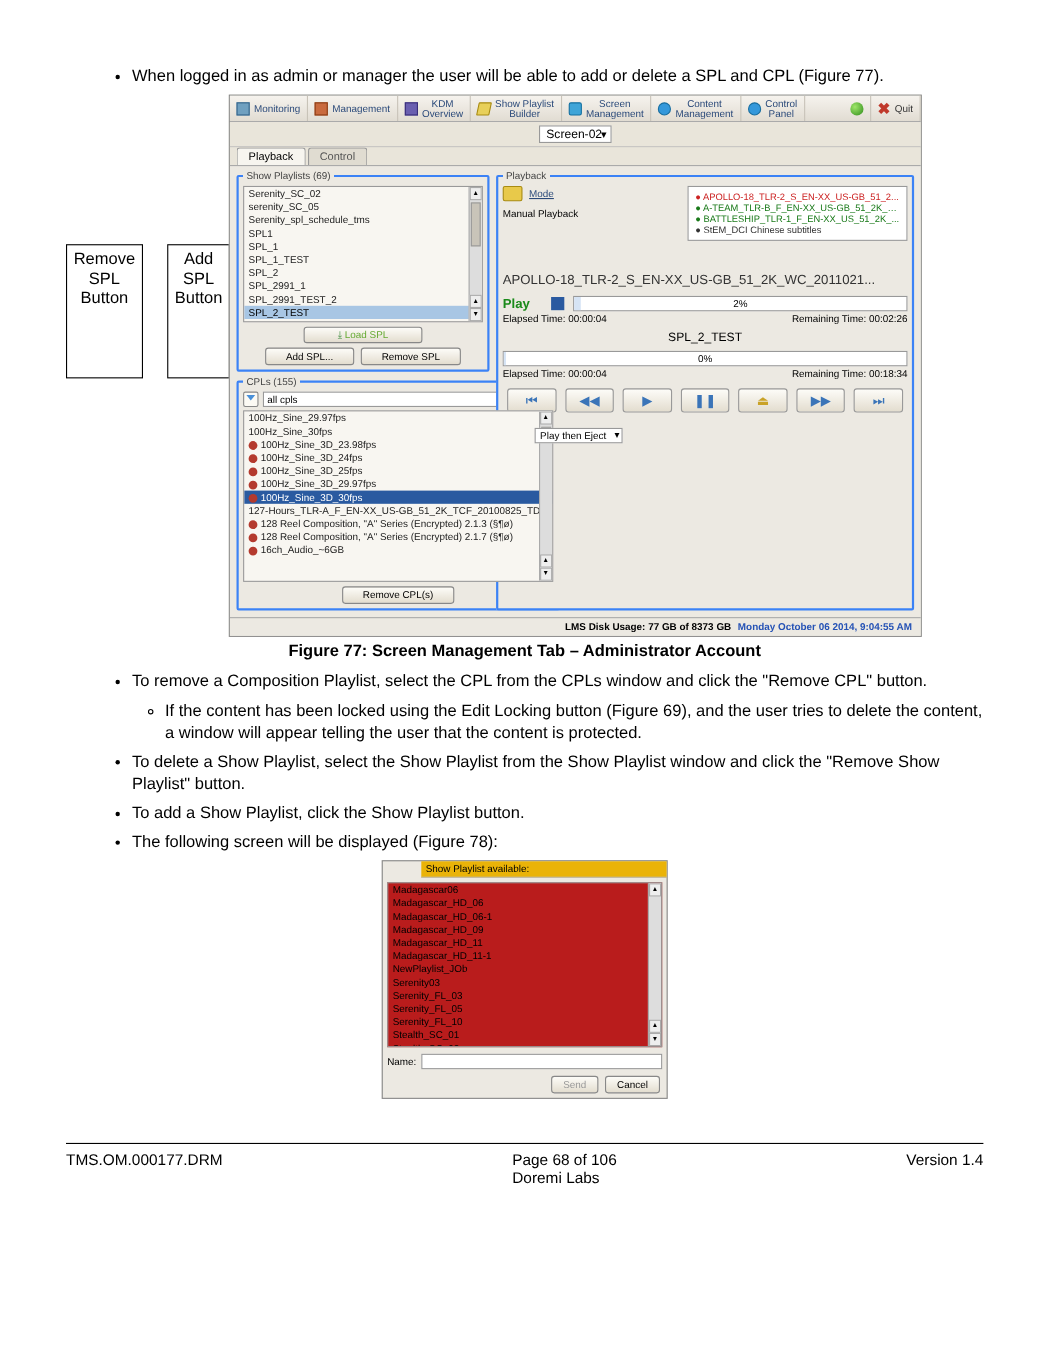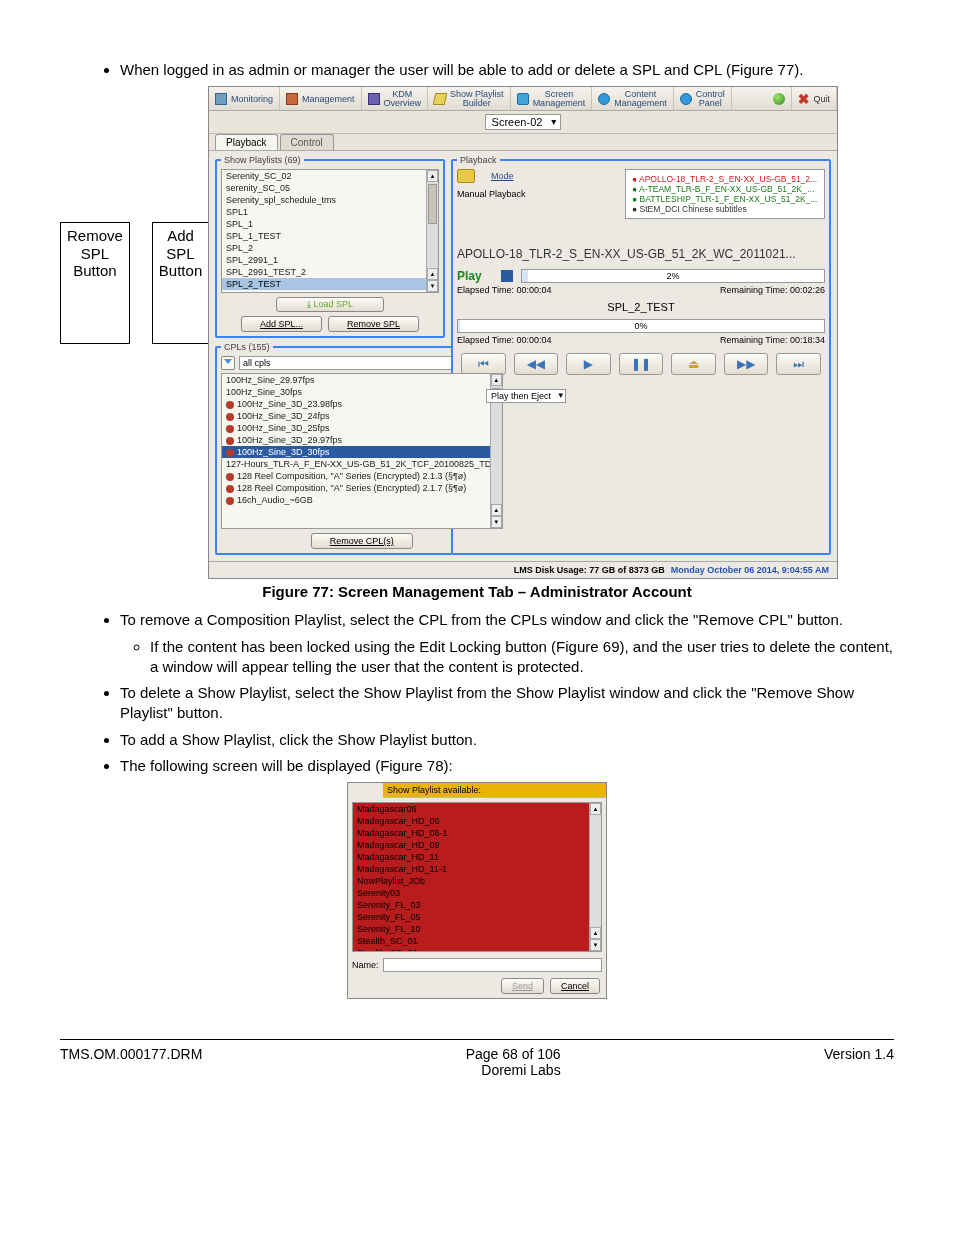--- a/index.html
+++ b/index.html
@@ -5,21 +5,21 @@
   * { box-sizing: border-box; margin: 0; padding: 0; }
   html, body { width: 954px; font-family: Arial, Helvetica, sans-serif; color: #000; background: #fff; }
   .page { padding: 60px 60px 20px 60px; }
   h3 { font-size: 16px; font-weight: bold; margin-bottom: 6px; }
   ul.bullets { list-style: disc; padding-left: 60px; font-size: 15px; line-height: 1.35; }
   ul.bullets > li { margin-bottom: 6px; }
   ul.sub { list-style: circle; padding-left: 30px; margin-top: 6px; }
   .fig-caption { text-align: center; font-weight: bold; font-size: 15px; margin: 4px 0 10px 0; }
   .footer-line { border-top: 1px solid #000; margin-top: 40px; }
   .footer { display: flex; justify-content: space-between; font-size: 14px; padding: 6px 0; }
-  .footer .center { text-align: right; }
+  .footer .center { text-align: left; }
 
   
   .fig77-wrap { display: flex; align-items: flex-start; gap: 8px; margin: 4px 0 0 0; }
   .callouts { width: 140px; display: flex; flex-direction: row; gap: 22px; padding-top: 136px; }
   .callout { border: 1px solid #000; background: #fff; font-size: 15px; text-align: center; padding: 4px 6px; line-height: 1.15; }
   .callouts .spacer { height: 122px; }
 
   
   .app { width: 630px; border: 1px solid #888; background: #ece9e2; font-size: 9px; }
   .toolbar { display: flex; align-items: stretch; background: linear-gradient(#f6f3ee,#e1dcd2); border-bottom: 1px solid #aaa; height: 24px; }
@@ -30,54 +30,54 @@
   .ic-sch { background: #c96a3e; border: 1px solid #8a3d15; }
   .ic-kdm { background: #6a5fb0; border: 1px solid #3a2f7a; }
   .ic-spb { background: #e8d05a; border: 1px solid #a88b12; border-radius: 1px; transform: skewX(-12deg); }
   .ic-scr { background: #3fa5d8; border: 1px solid #1470a0; border-radius: 2px; }
   .ic-cm  { background: #3498db; border: 1px solid #1a6fa0; border-radius: 50%; width:12px; height:12px; }
   .ic-cp  { background: #3498db; border: 1px solid #1a6fa0; border-radius: 50%; }
   .ic-green { background: radial-gradient(circle at 35% 35%, #9fe66a, #2e8b1a); border-radius: 50%; width:14px; height:14px; }
   .ic-x { color: #c0392b; font-weight: bold; font-size: 14px; line-height: 12px; }
   .toolbar .spacer { flex: 1; }
   .screen-sel { text-align: center; padding: 3px 0; background: #e9e5da; border-bottom: 1px solid #bbb; }
-  .screen-sel .sel { display: inline-block; border: 1px solid #999; background: #fff; font-size: 11px; padding: 1px 18px 1px 6px; position: relative; }
+  .screen-sel .sel { display: inline-block; border: 1px solid #999; background: #fff; font-size: 11px; padding: 1px 8px 1px 6px; position: relative; }
   .screen-sel .sel::after { content: "▾"; position: absolute; right: 4px; top: 1px; font-size: 10px; }
   .tabs { display: flex; gap: 0; padding-left: 6px; background: #e9e5da; }
   .tab { border: 1px solid #999; border-bottom: none; background: #f7f5ef; padding: 2px 10px; font-size: 10px; border-radius: 3px 3px 0 0; margin-right: 2px; }
   .tab.inactive { background: #e0dcd1; color: #555; }
   .body { display: flex; gap: 6px; padding: 4px 6px 6px 6px; border-top: 1px solid #aaa; background: #ece9e2; }
   .left-col { width: 230px; display: flex; flex-direction: column; gap: 4px; }
   .right-col { flex: 1; display: flex; flex-direction: column; gap: 4px; }
   fieldset.panel { border: 2px solid #3b82f6; background: #ece9e2; padding: 4px; border-radius: 2px; }
   fieldset.panel > legend { font-size: 9px; padding: 0 3px; color: #444; }
   .listbox { border: 1px solid #999; background: #f8f6f1; height: 124px; overflow: hidden; position: relative; }
   .listbox .row { padding: 1px 4px; white-space: nowrap; font-size: 9px; color: #222; }
   .listbox .row.sel { background: #a8c6e4; color: #000; }
   .listbox .row.icon::before { content: ""; display: inline-block; width: 8px; height: 8px; border-radius: 50%; margin-right: 3px; vertical-align: middle; }
   .listbox .row.red::before { background: #b43a2e; }
   .listbox .scrollbar { position: absolute; right: 0; top: 0; bottom: 0; width: 12px; background: #ddd; border-left: 1px solid #aaa; }
   .listbox .scrollbar .up, .listbox .scrollbar .dn { height: 12px; background: #eee; border: 1px solid #aaa; font-size: 7px; text-align: center; line-height: 10px; }
   .listbox .scrollbar .thumb { position: absolute; left: 1px; right: 1px; background: #c9c4b9; border: 1px solid #999; }
   .btnrow { display: flex; gap: 6px; justify-content: center; margin-top: 4px; }
-  .btn { border: 1px solid #888; background: linear-gradient(#fdfcf8,#e3ddcf); padding: 2px 18px; font-size: 9px; border-radius: 3px; text-decoration: underline; }
+  .btn { border: 1px solid #888; background: linear-gradient(#fdfcf8,#e3ddcf); padding: 2px 18px; font-size: 9px; border-radius: 3px; }
   .loadbar { text-align: center; margin-top: 4px; }
   .loadbtn { display: inline-block; border: 1px solid #888; background: linear-gradient(#fdfcf8,#e3ddcf); padding: 1px 30px; font-size: 9px; border-radius: 3px; color: #6a3; }
   .loadbtn::before { content: "⤓ "; color: #3a8a3a; }
   fieldset.cpls .filter { display: flex; align-items: center; gap: 4px; margin-bottom: 3px; }
   .filter .funnel { width: 14px; height: 14px; border: 1px solid #888; background: #fcfaf4; position: relative; border-radius: 2px; }
   .filter .funnel::before { content: ""; position: absolute; left: 2px; right: 2px; top: 2px; height: 0; border-left: 4px solid transparent; border-right: 4px solid transparent; border-top: 5px solid #4a90d9; }
   .filter input { flex: 1; border: 1px solid #999; background: #fff; font-size: 9px; padding: 1px 3px; }
   .cpls .listbox { height: 156px; }
   .cpls .row { overflow: hidden; text-overflow: ellipsis; }
   .cpls .row.sel2 { background: #2a5aa0; color: #fff; }
 
   
   .playback .top { display: flex; align-items: flex-start; gap: 6px; }
-  .mode-box { display: flex; align-items: center; gap: 16px; }
+  .mode-box { display: flex; align-items: center; gap: 6px; }
   .mode-ic { width: 18px; height: 14px; background: #e8c94a; border: 1px solid #a88b12; border-radius: 2px; }
   .mode-link { color: #2b4a7a; text-decoration: underline; }
   .sidebox { border: 1px solid #999; background: #fff; padding: 4px 6px; font-size: 8.5px; width: 200px; }
   .sidebox .r { white-space: nowrap; overflow: hidden; text-overflow: ellipsis; }
   .sidebox .r::before { content: "● "; }
   .sidebox .r1 { color: #c22; }
   .sidebox .r2, .sidebox .r3 { color: #1a7a1a; }
   .sidebox .r4 { color: #333; }
   .cpl-title { font-size: 12px; color: #333; margin: 28px 0 4px 0; overflow: hidden; white-space: nowrap; }
   .progwrap { margin-top: 4px; }

